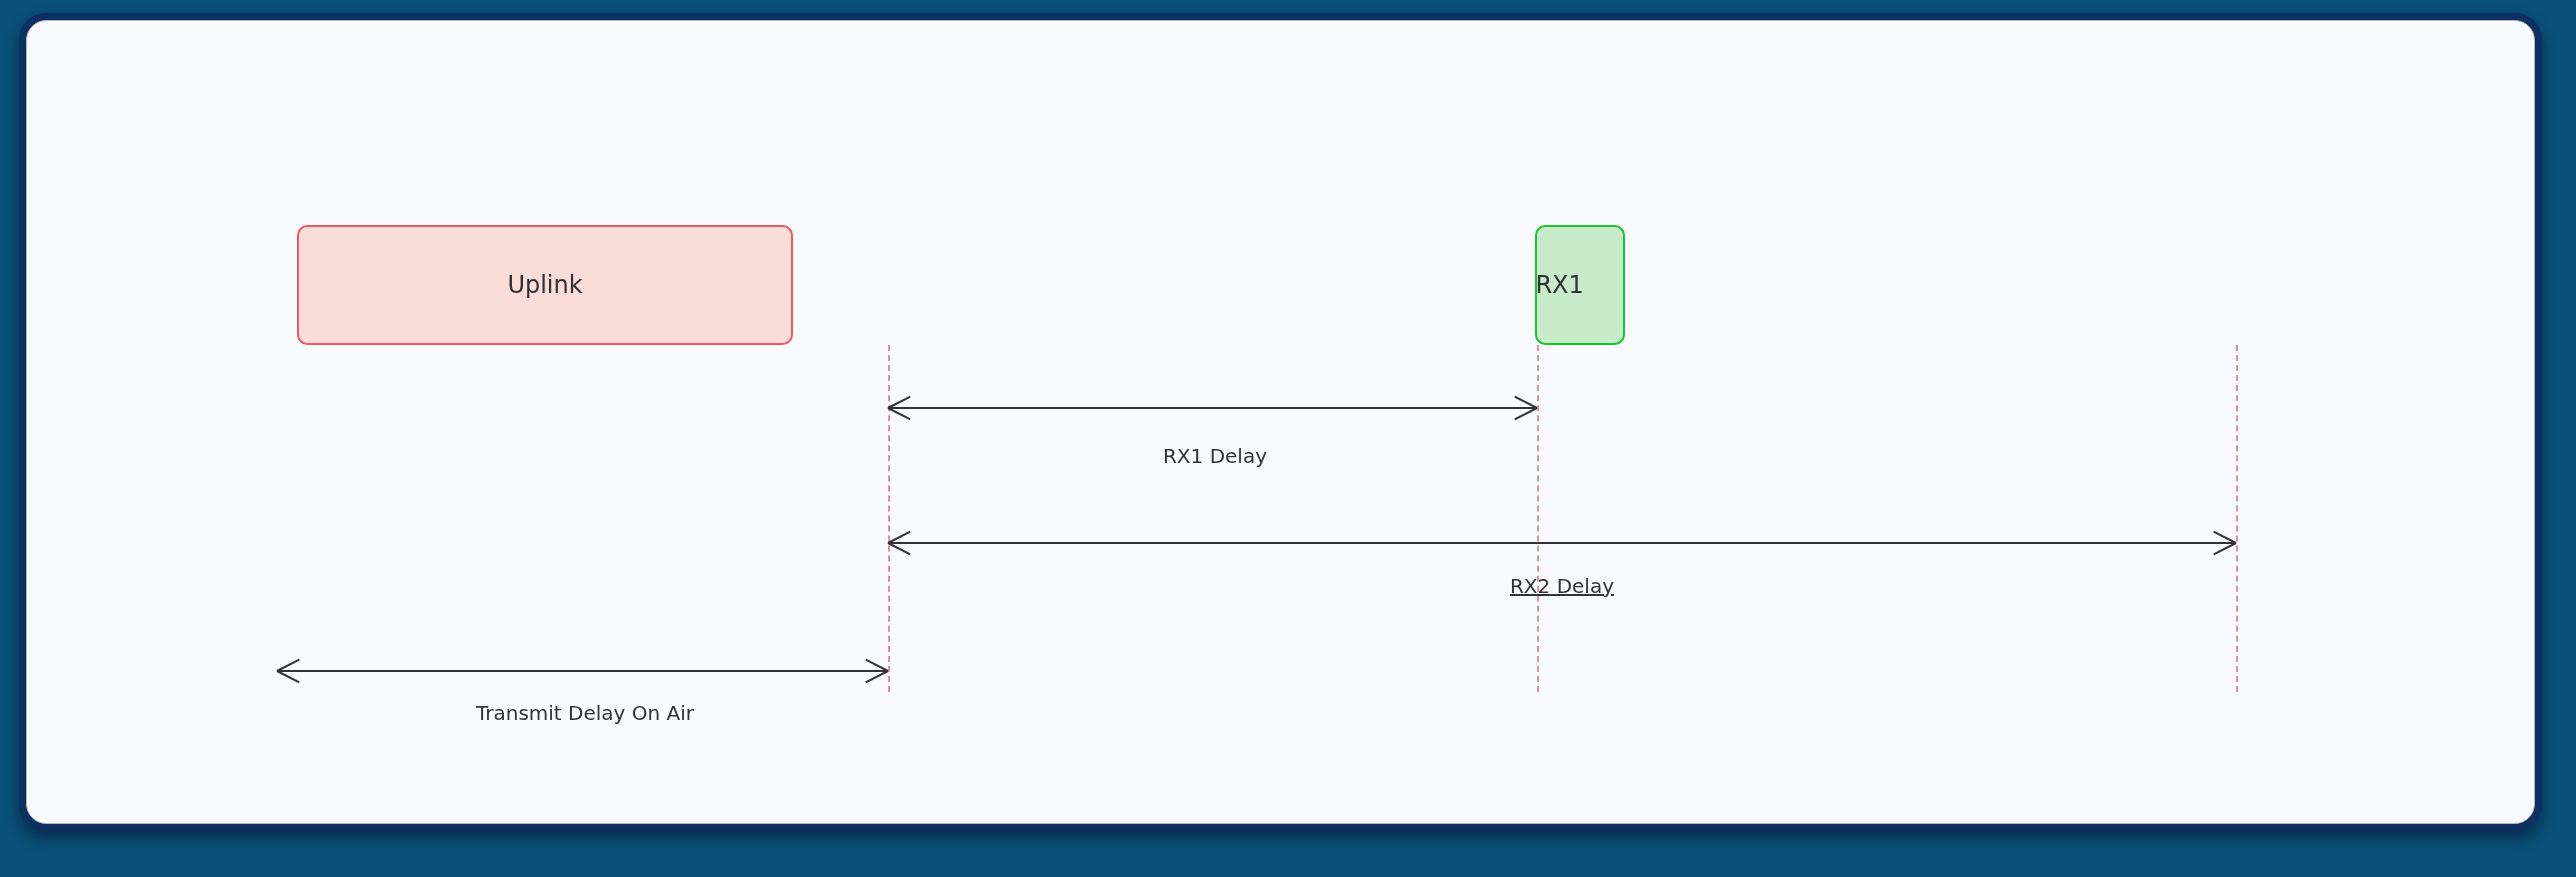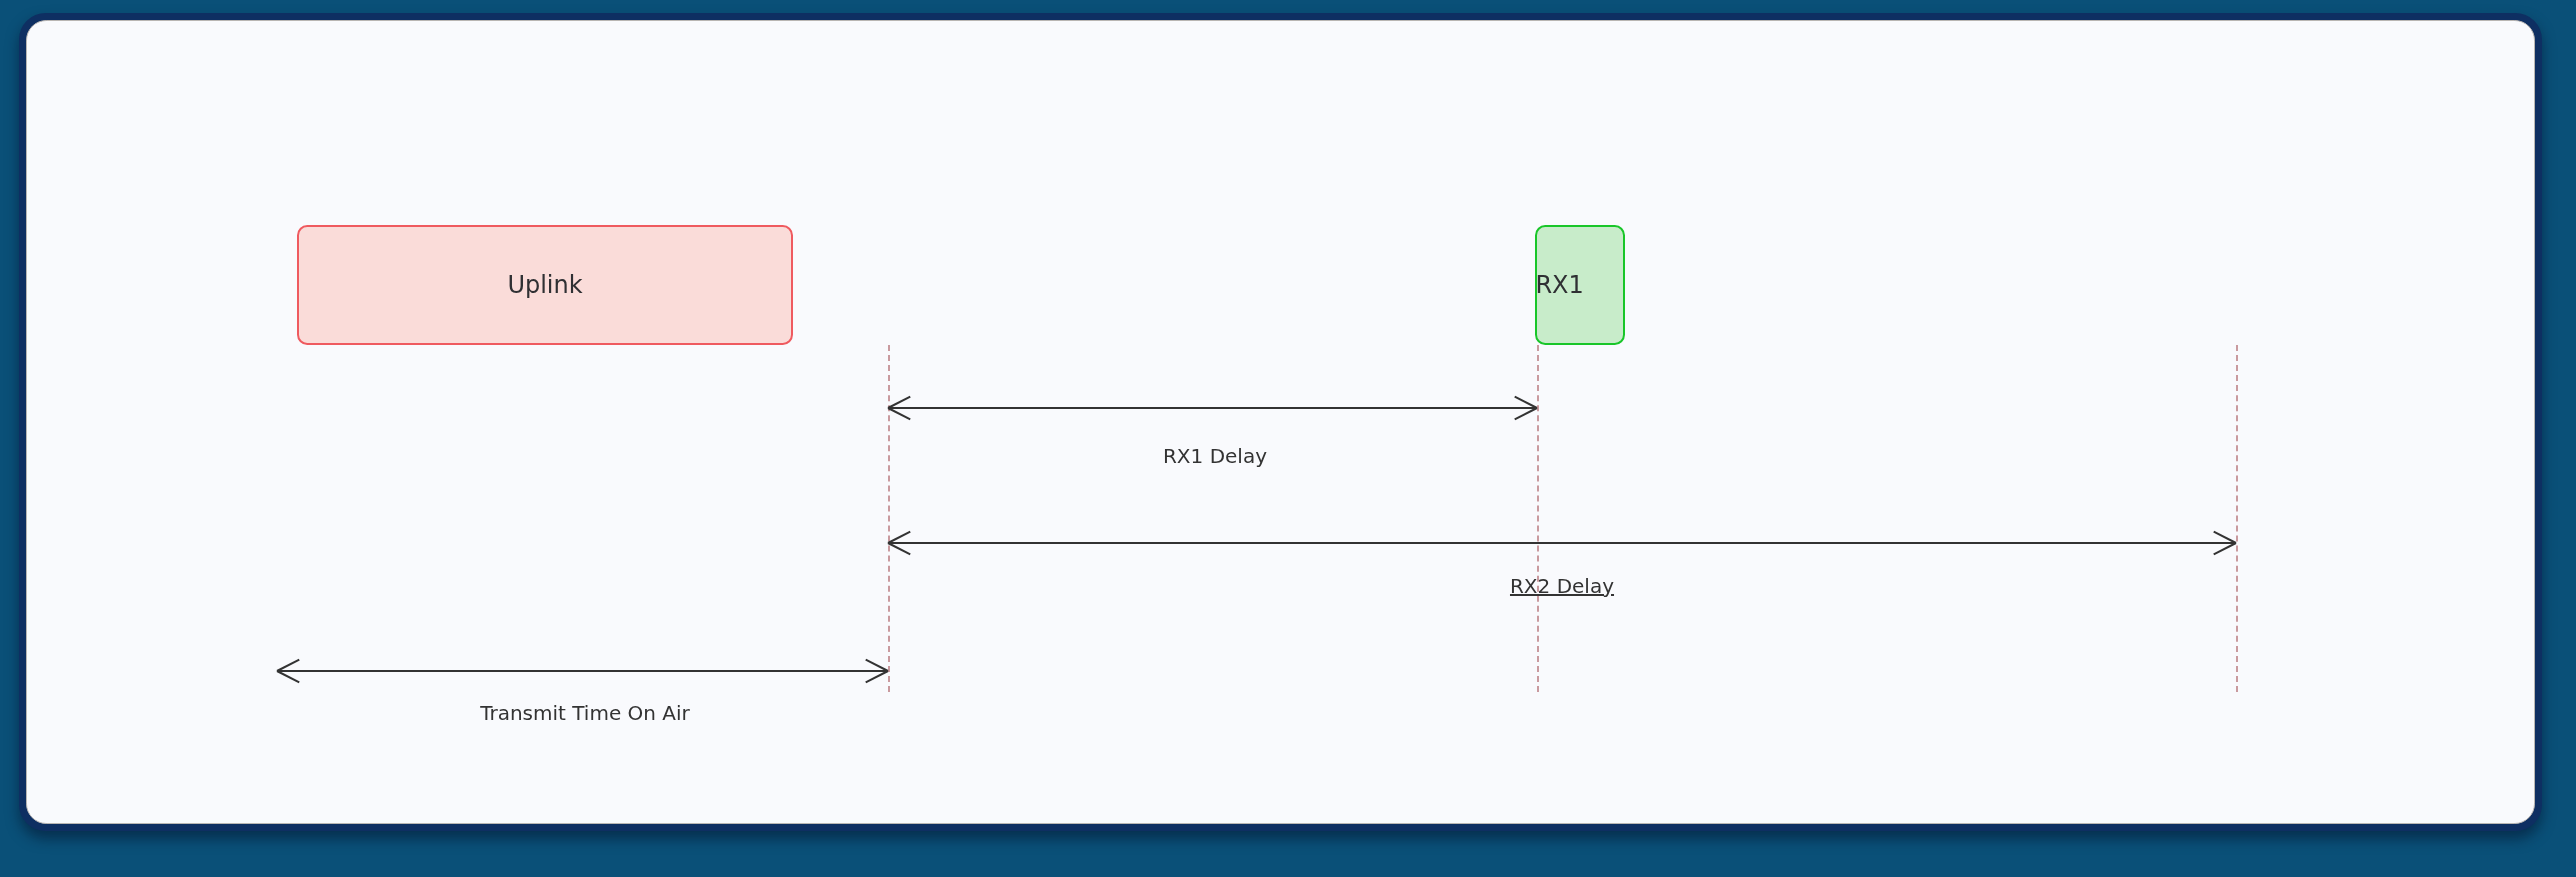--- a/index.html
+++ b/index.html
@@ -157,17 +157,17 @@
       <div class="head left"></div>
       <div class="head right"></div>
     </div>
     <div class="measure-label" style="left:1535px; top:555px;text-decoration:underline;">RX2 Delay</div>
 
     <div class="measure" style="left:250px; top:633px; width:611px;">
       <div class="shaft"></div>
       <div class="head left"></div>
       <div class="head right"></div>
     </div>
-    <div class="measure-label" style="left:558px; top:682px;">Transmit Time On Air</div>
+    <div class="measure-label" style="left:558px; top:682px;">Transmit Delay On Air</div>
 
   </div>
 </div>
 
 
 </body></html>

